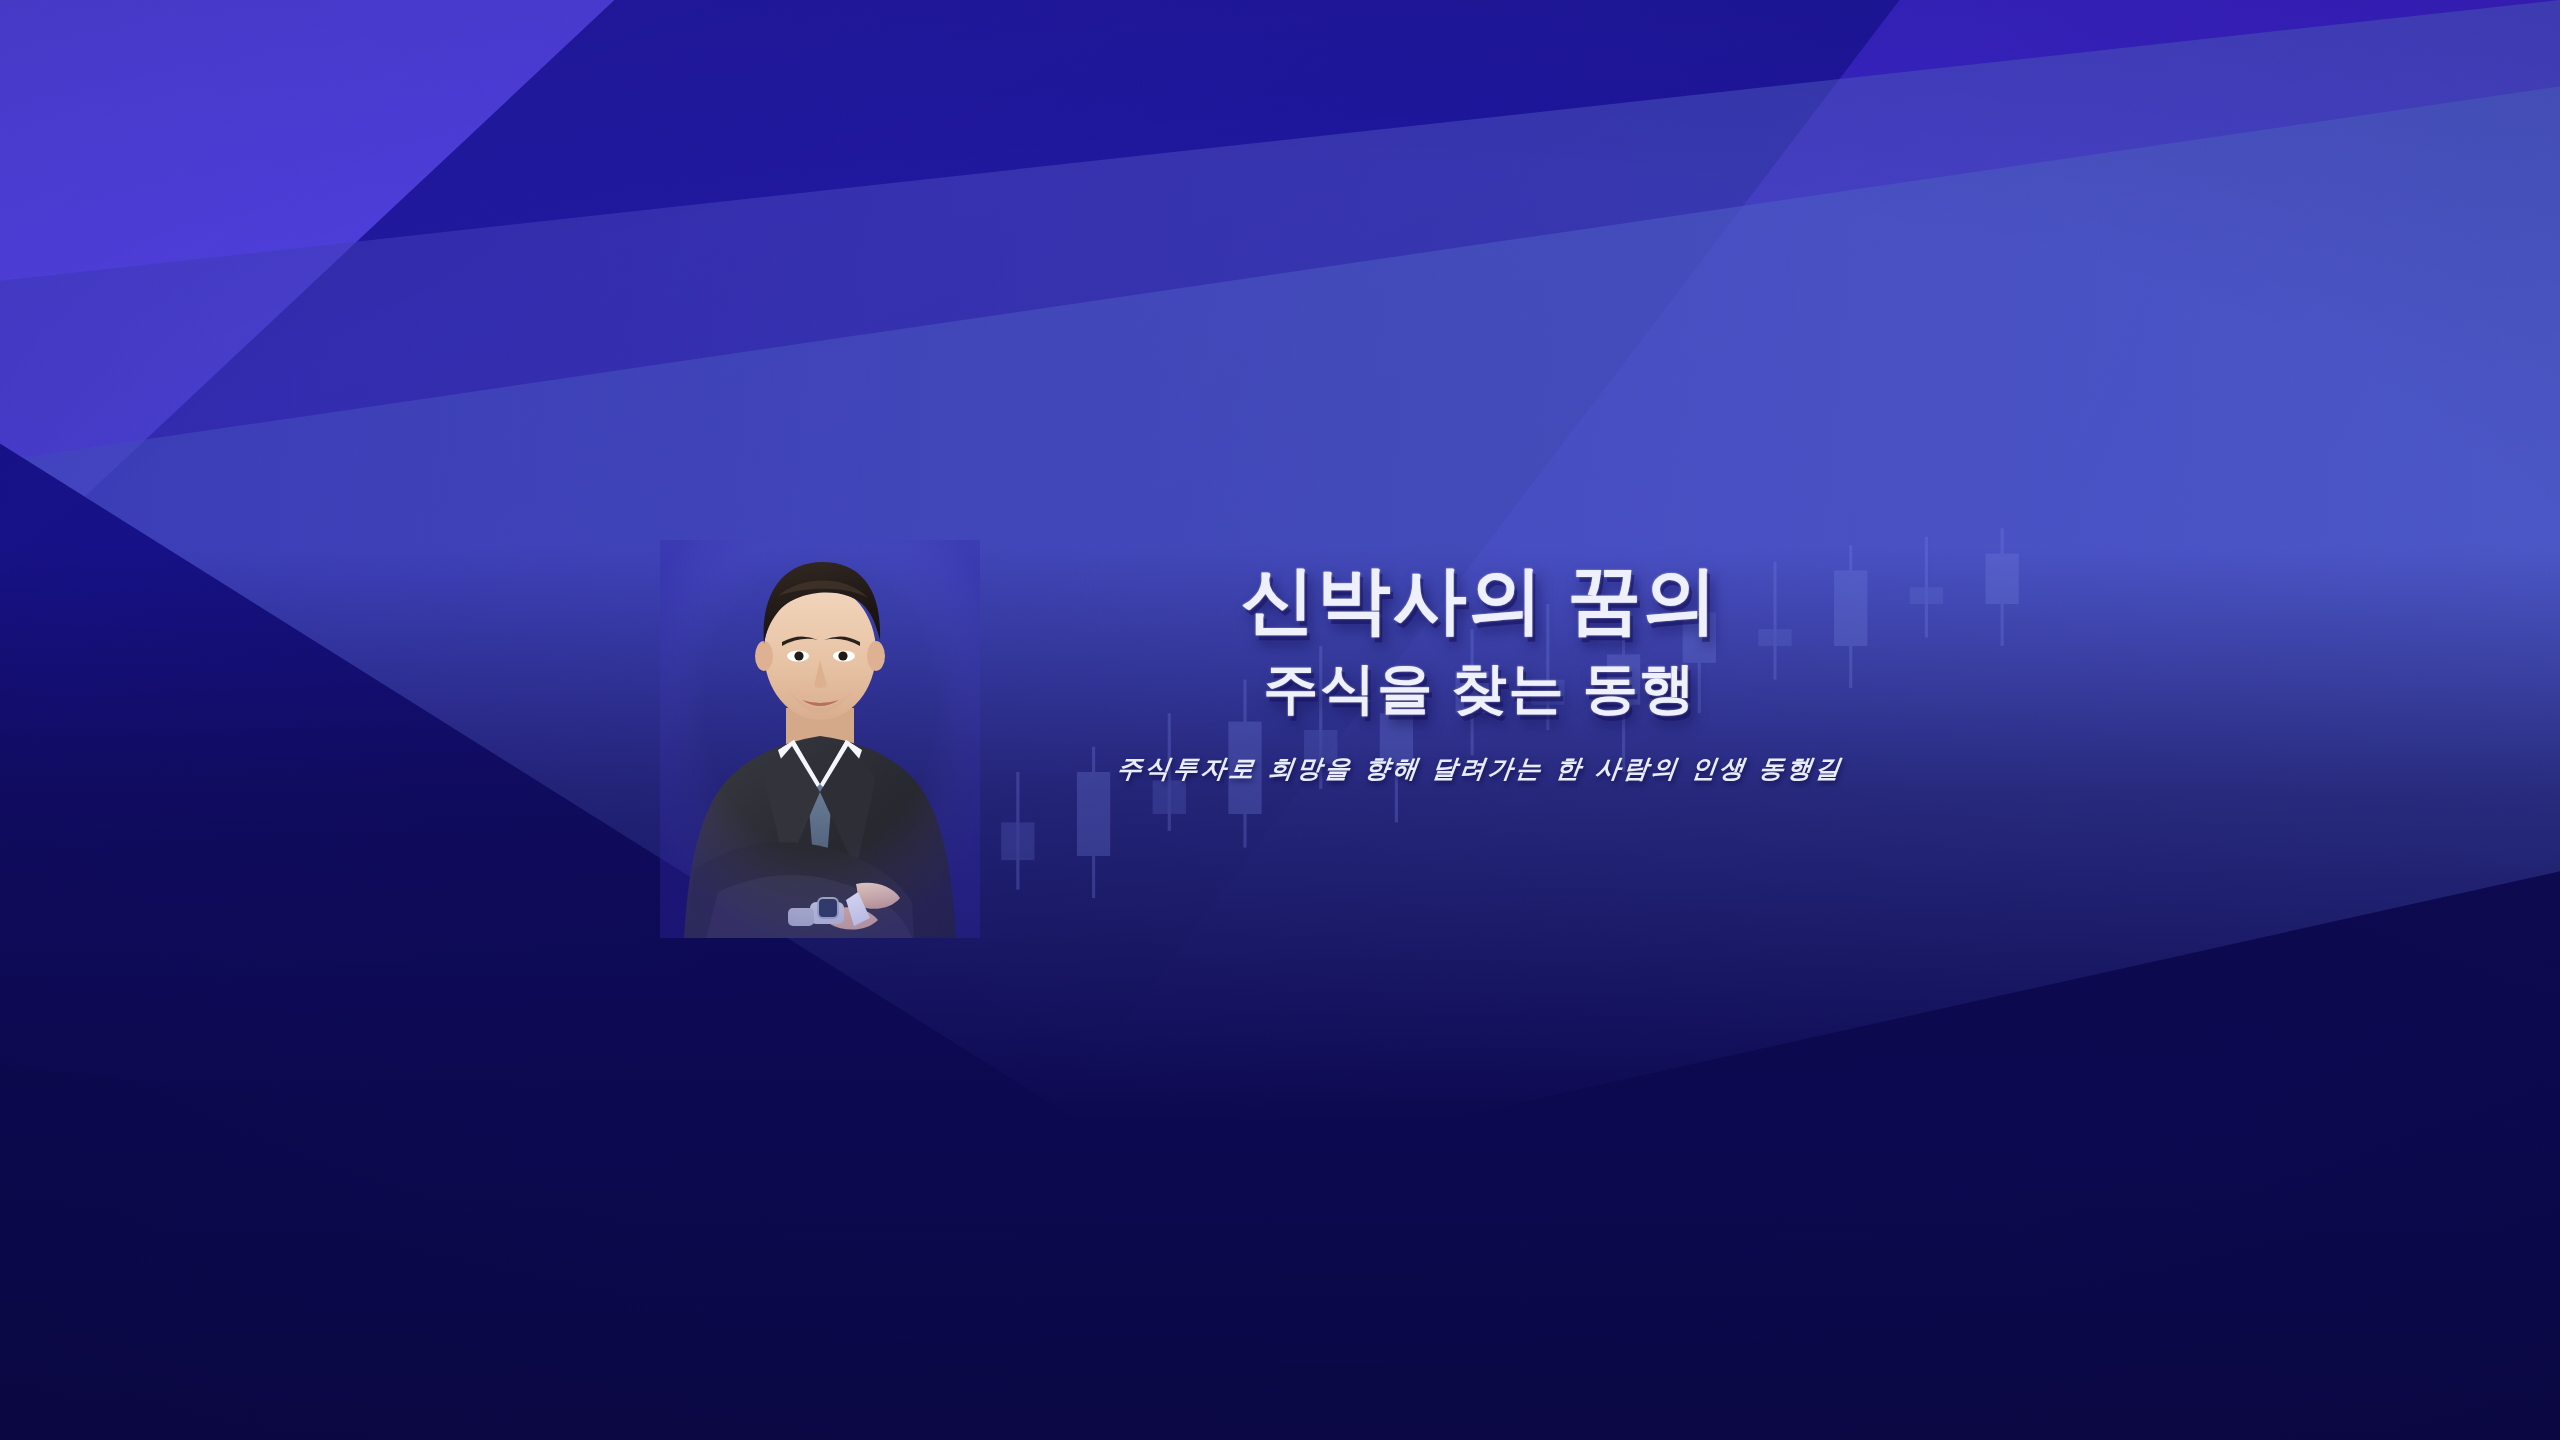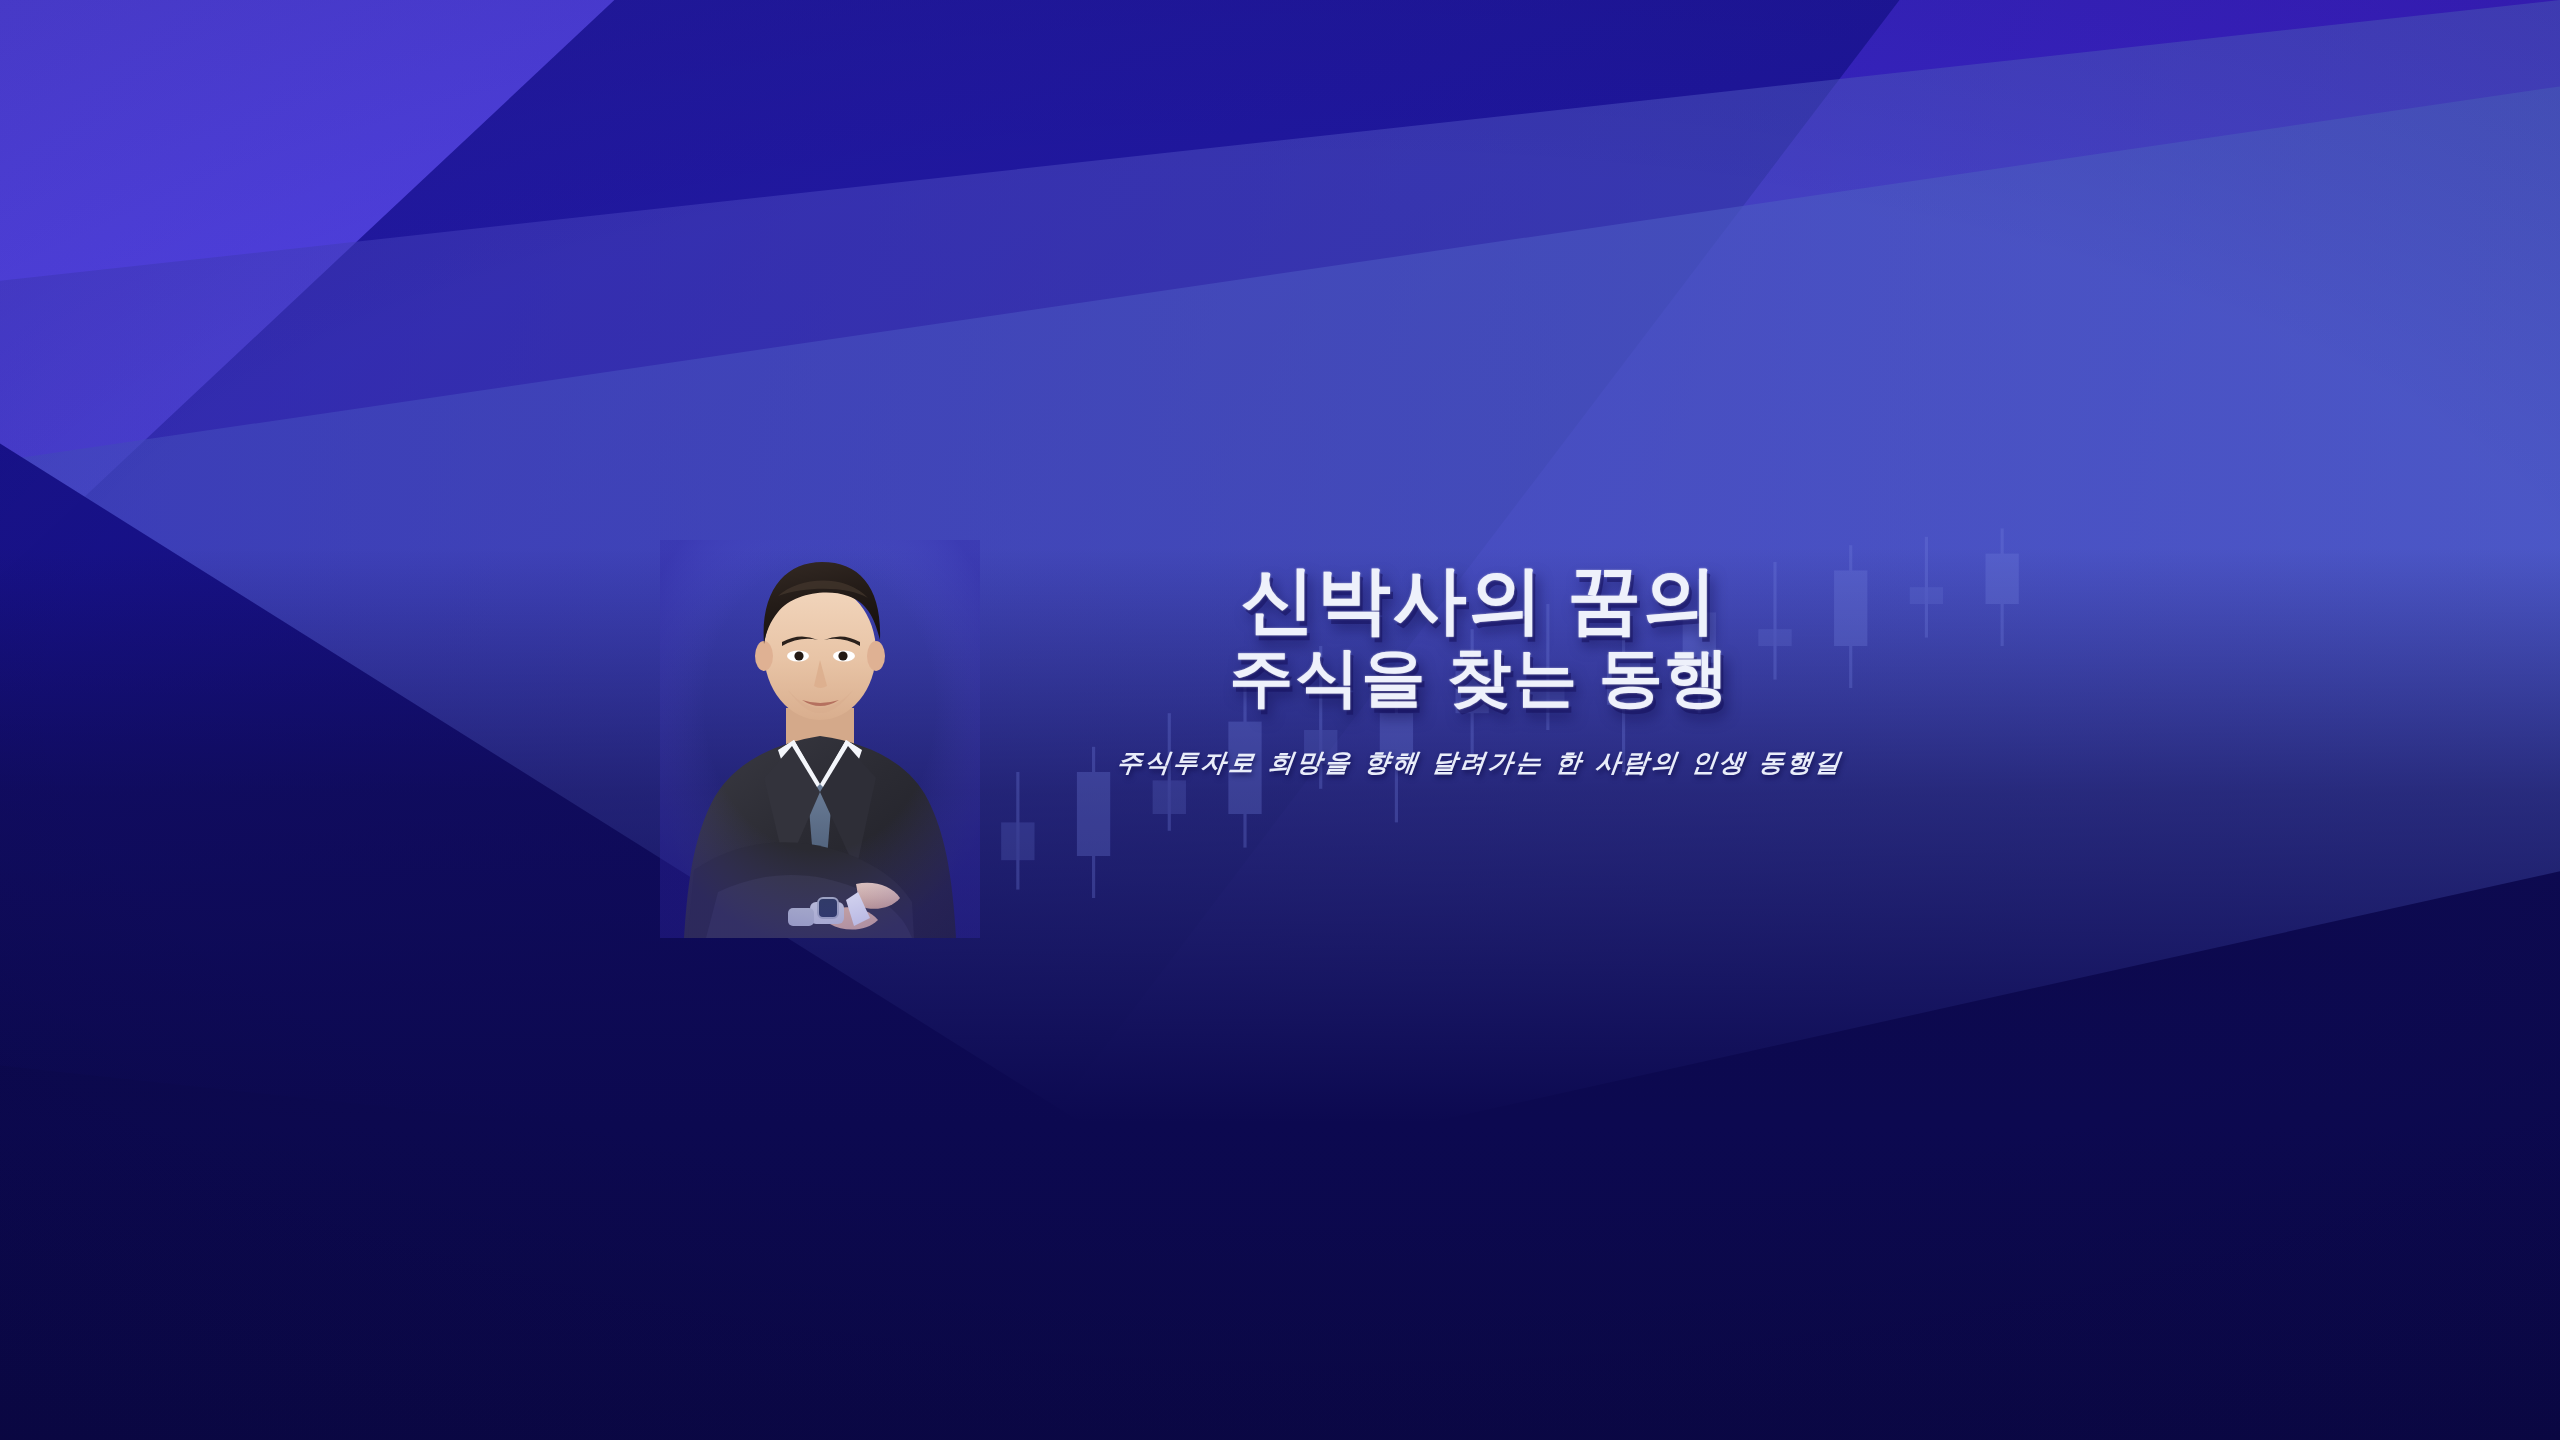--- a/index.html
+++ b/index.html
@@ -101,21 +101,21 @@
     color:#eef1fb;
     letter-spacing:2px;
     line-height:1.07;
     text-shadow:
        0 0 2px rgba(255,255,255,.55),
        3px 5px 0 rgba(22,16,92,.55),
        5px 9px 14px rgba(10,6,60,.55);
     white-space:nowrap;
   }
   .title-1{font-size:74px;}
-  .title-2{font-size:64px;margin-top:4px;}
+  .title-2{font-size:55px;margin-top:20px;}
   .subtitle{
     margin-top:34px;
     font-family:"DejaVu Sans","Liberation Sans",sans-serif;
     font-size:25px;
     font-weight:bold;
     font-style:italic;
     letter-spacing:3px;
     color:#e9edfa;
     transform:skewX(-7deg);
     text-shadow:2px 3px 5px rgba(10,6,60,.6);

